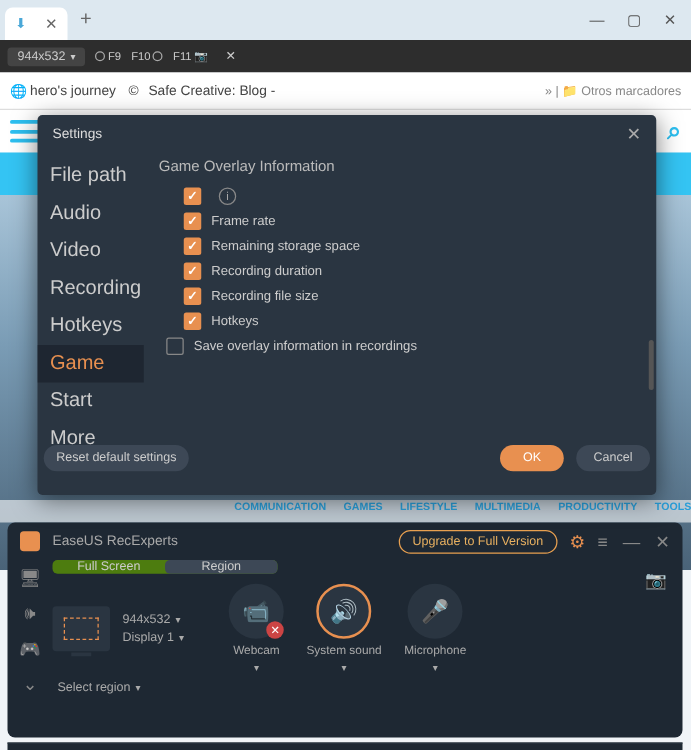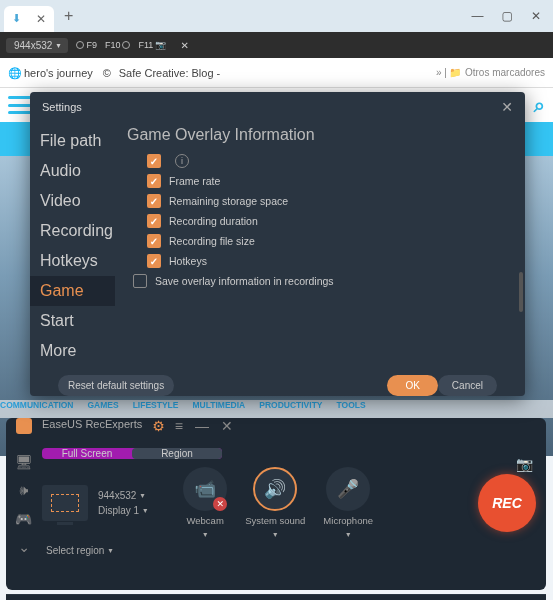--- a/index.html
+++ b/index.html
@@ -27,43 +27,43 @@
 .bg-band{height:34px;background:#34c4f3}
 .bg-img{position:absolute;top:68px;left:0;right:0;height:300px;background:linear-gradient(180deg,#a8c4d8 0%,#7a9cb5 40%,#4a6378 100%)}
 .settings-modal{position:absolute;top:4px;left:30px;width:495px;height:304px;background:#2a3541;border-radius:4px;box-shadow:0 4px 20px rgba(0,0,0,0.5);display:flex;flex-direction:column;z-index:10}
 .sm-header{height:30px;display:flex;align-items:center;padding:0 12px;justify-content:space-between;color:#ddd;font-size:11px}
 .sm-header .x{color:#aaa;font-size:14px;cursor:pointer}
 .sm-body{flex:1;display:flex;overflow:hidden}
 .sm-nav{width:85px;padding:4px 0}
 .sm-nav-item{padding:6px 10px;font-size:16px;color:#ccc;cursor:pointer}
 .sm-nav-item.active{background:#1e2631;color:#e89050}
 .sm-main{flex:1;padding:4px 12px;color:#ccc;font-size:10.5px}
-.sm-section-title{color:#bbb;margin-bottom:10px;font-size:16px}
+.sm-section-title{color:#bbb;margin-bottom:10px;font-size:12px}
 .sm-opt{display:flex;align-items:center;gap:8px;margin:6px 0 6px 20px}
 .chk{width:14px;height:14px;background:#e89050;border-radius:2px;display:flex;align-items:center;justify-content:center;color:#fff;font-size:10px;font-weight:bold}
 .chk.empty{background:transparent;border:1px solid #888}
 .info-i{width:14px;height:14px;border:1px solid #888;border-radius:50%;display:inline-flex;align-items:center;justify-content:center;font-size:9px;color:#aaa;margin-left:6px}
-.sm-footer{height:40px;display:flex;align-items:flex-end;padding:0 28px;}
+.sm-footer{height:40px;display:flex;align-items:flex-start;padding:0 5px;gap:10px}
 .reset-btn{background:#3d4856;color:#ccc;font-size:10px;padding:5px 10px;border-radius:12px;border:none;cursor:pointer}
 .spacer{flex:1}
 .ok-btn{background:#e89050;color:#fff;font-size:10px;padding:5px 18px;border-radius:12px;border:none;cursor:pointer}
 .cancel-btn{background:#3d4856;color:#ccc;font-size:10px;padding:5px 14px;border-radius:12px;border:none;cursor:pointer}
 .scroll-hint{position:absolute;right:2px;top:180px;width:4px;height:40px;background:#555;border-radius:2px}
-.cat-strip{position:absolute;top:312px;left:0;right:0;height:18px;display:flex;justify-content:flex-start;gap:14px;font-size:8.5px;color:#2a9ed8;font-weight:600;background:rgba(255,255,255,0.6)}
+.cat-strip{position:absolute;top:312px;left:0;right:0;height:18px;display:flex;justify-content:flex-end;gap:14px;font-size:8.5px;color:#2a9ed8;font-weight:600;background:rgba(255,255,255,0.6)}
 .rec-app{position:absolute;top:330px;left:6px;width:540px;height:172px;background:#1e2833;border-radius:6px;z-index:5;color:#ccc;font-size:10.5px}
-.rec-header{height:30px;display:flex;align-items:flex-start;padding:0 10px;gap:10px}
+.rec-header{height:30px;display:flex;align-items:center;padding:0 10px;gap:10px}
 .rec-logo{width:16px;height:16px;background:#e89050;border-radius:3px}
 .rec-title{color:#aaa;font-size:11px}
 .upgrade{margin-left:auto;border:1px solid #e8a050;color:#e8b060;padding:3px 10px;border-radius:10px;font-size:10px}
 .gear{color:#e89050;font-size:14px}
 .rec-win{display:flex;gap:12px;color:#888;font-size:14px}
 .rec-body{display:flex;height:100px}
 .rec-side{width:36px;display:flex;flex-direction:column;align-items:center;gap:12px;padding-top:6px;color:#888;font-size:14px}
 .rec-main{flex:1;display:flex;flex-direction:column}
-.rec-tabs{height:26px;background:#a21caf;border-radius:4px;display:flex;width:180px;margin-bottom:8px}
+.rec-tabs{height:26px;background:#4d7c0f;border-radius:4px;display:flex;width:180px;margin-bottom:8px}
 .rec-tab{flex:1;display:flex;align-items:center;justify-content:center;font-size:10px;cursor:pointer}
 .rec-tab.active{background:#3d4856;border-radius:4px}
 .rec-cam{position:absolute;right:12px;top:38px;color:#aaa;font-size:14px}
 .rec-row{display:flex;align-items:center;gap:16px}
 .disp-block{display:flex;align-items:center;gap:10px}
 .monitor{width:46px;height:36px;background:#2a3541;border-radius:3px;display:flex;align-items:center;justify-content:center;position:relative}
 .monitor-inner{width:28px;height:18px;border:1px dashed #e89050}
 .monitor::after{content:"";position:absolute;bottom:-4px;width:16px;height:3px;background:#2a3541}
 .disp-info{display:flex;flex-direction:column;gap:4px;font-size:10px;color:#aaa}
 .disp-info .r{display:flex;align-items:center;gap:4px}
@@ -202,20 +202,21 @@
     <span>LIFESTYLE</span>
     <span>MULTIMEDIA</span>
     <span>PRODUCTIVITY</span>
     <span>TOOLS</span>
   </div>
 
   <div class="rec-app">
     <div class="rec-header">
       <div class="rec-logo"></div>
       <span class="rec-title">EaseUS RecExperts</span>
+      <span class="upgrade">Upgrade to Full Version</span>
       <span class="gear">⚙</span>
       <div class="rec-win">
         <span>≡</span>
         <span>—</span>
         <span>✕</span>
       </div>
     </div>
     <span class="rec-cam">📷</span>
     <div class="rec-body">
       <div class="rec-side">
@@ -262,21 +263,20 @@
                 <span class="chev">▾</span>
             </div>
             <div class="src-item">
               <div class="src-circle">
                   <span>🎤</span>
                 </div>
               <span>Microphone</span>
                 <span class="chev">▾</span>
             </div>
           </div>
-          <div class="rec-btn">REC</div>
         </div>
         <div class="sel-region">
             <span>Select region</span>
             <span class="chev">▾</span>
           </div>
       </div>
     </div>
   </div>
 
   <div class="rec-footer">

